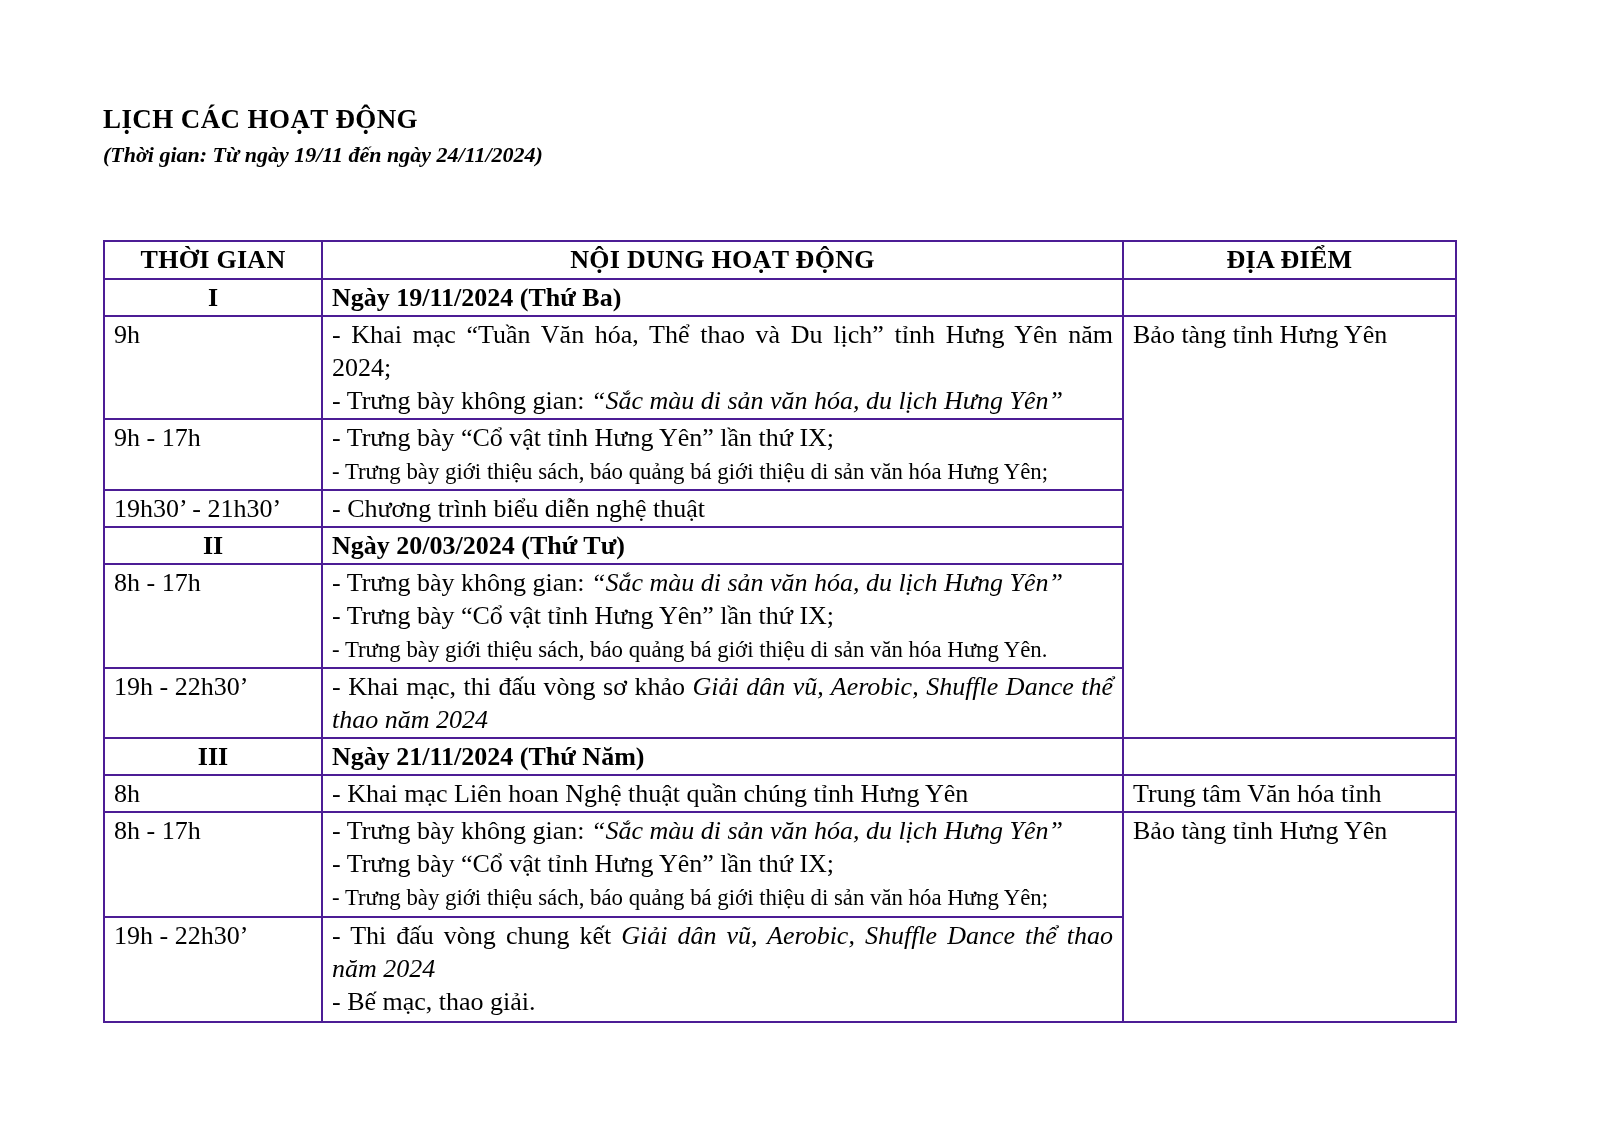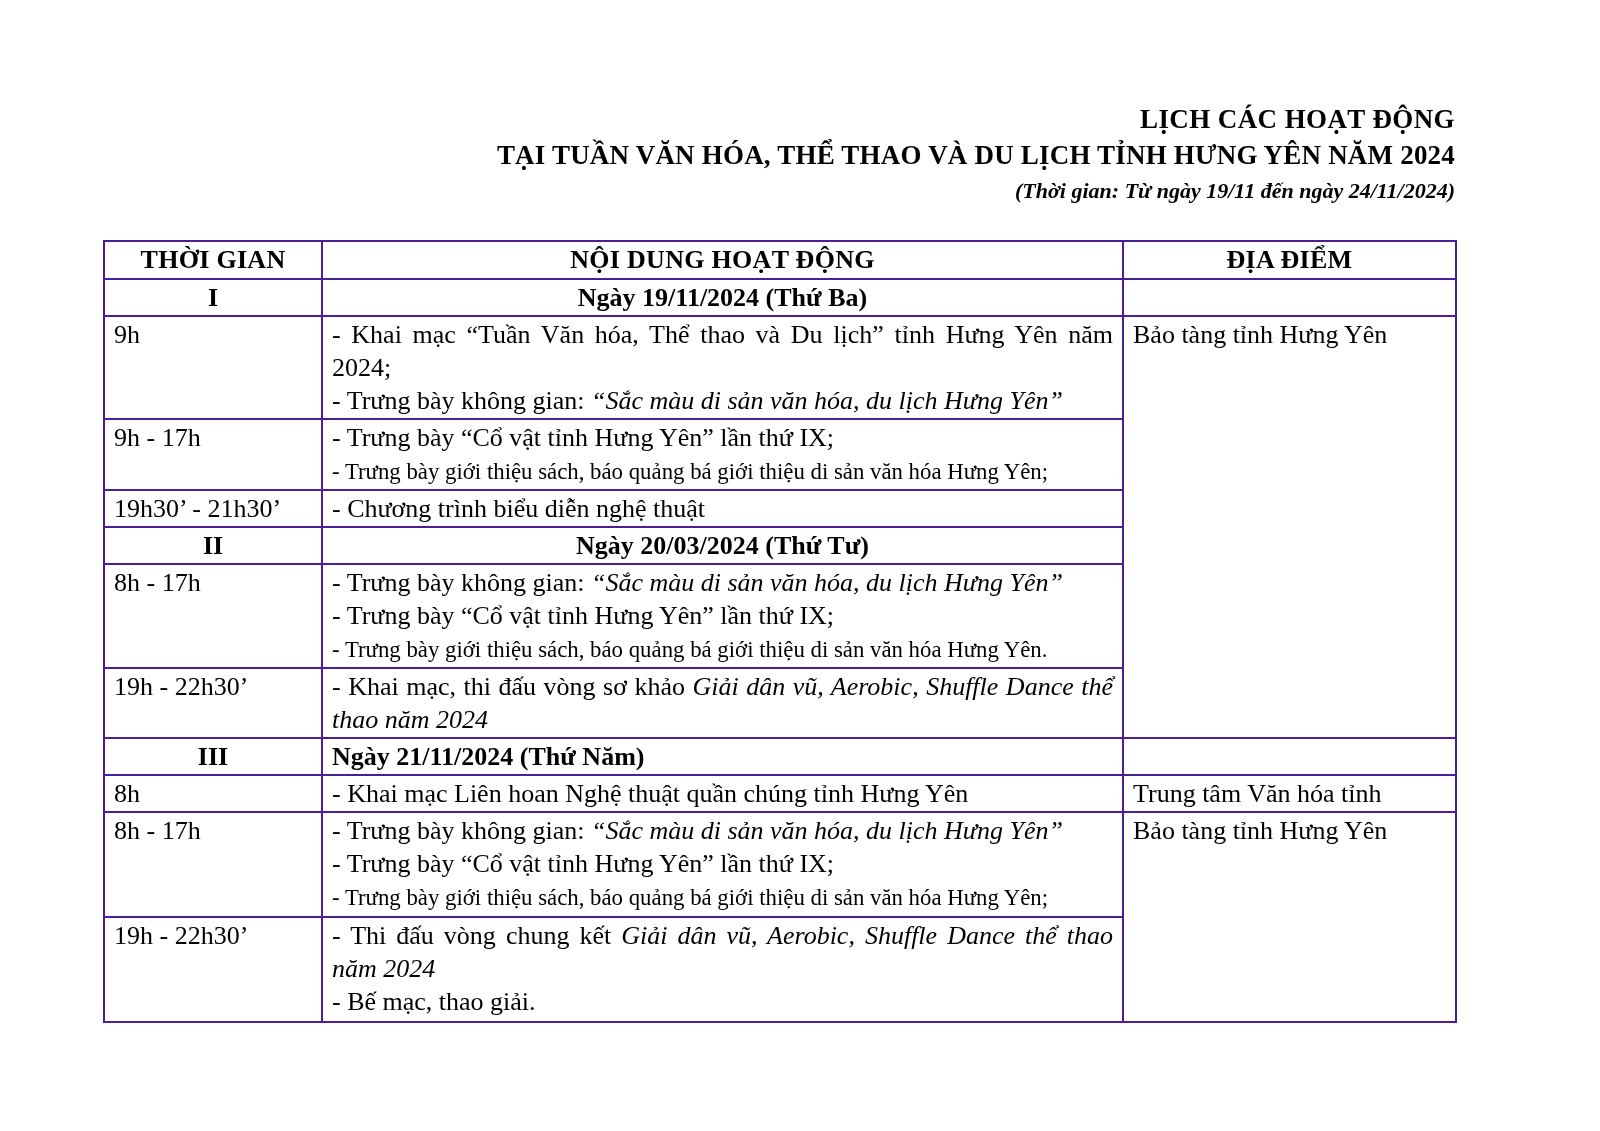--- a/index.html
+++ b/index.html
@@ -1,55 +1,54 @@
 <!DOCTYPE html>
 <html><head>
 <meta charset="utf-8">
 <style>
   html,body{margin:0;padding:0;}
   body{
     width:1600px;height:1131px;background:#ffffff;color:#000;
     font-family:"Liberation Serif","DejaVu Serif",serif;
     position:relative;overflow:hidden;
   }
-  .titles{position:absolute;left:103px;top:104px;width:1352px;text-align:right;}
+  .titles{position:absolute;left:103px;top:104px;width:1352px;text-align:left;}
   .t1{font-size:27px;font-weight:bold;letter-spacing:.4px;}
   .t2{font-size:27px;font-weight:bold;margin-top:5px;letter-spacing:.2px;}
   .t3{font-size:22px;font-weight:bold;font-style:italic;margin-top:7px;}
 
   table.sched{
     position:absolute;left:103px;top:240px;width:1352px;
     border-collapse:collapse;table-layout:fixed;
   }
   table.sched td{
     border:2px solid #4c1d95;
     font-size:26px;line-height:33px;
     vertical-align:top;
     padding:1px 9px;
     overflow:hidden;
   }
   td.th{font-weight:bold;text-align:center;vertical-align:middle;font-size:24px;letter-spacing:.3px;padding:2px 4px;}
   td.time{text-align:left;padding:1px 4px;}
   td.dayidx{text-align:center;font-weight:bold;font-size:27px;vertical-align:middle;}
   td.daytitle{font-weight:bold;font-size:27px;vertical-align:middle;}
-  td.daytitle.center{text-align:center;}
+  td.daytitle.center{}
   td.loc{text-align:left;vertical-align:middle;padding:1px 6px;}
   td.content p{margin:0;text-align:justify;}
   .it{font-style:italic;}
   .small{
     display:inline-block;white-space:nowrap;
     font-size:24px;transform:scaleX(.95);transform-origin:0 50%;
   }
 </style>
 </head>
 <body>
 
 <div class="titles">
   <div class="t1">LỊCH CÁC HOẠT ĐỘNG</div>
-  <div class="t2">TẠI TUẦN VĂN HÓA, THỂ THAO VÀ DU LỊCH TỈNH HƯNG YÊN NĂM 2024</div>
   <div class="t3">(Thời gian: Từ ngày 19/11 đến ngày 24/11/2024)</div>
 </div>
 
 <table class="sched">
   <colgroup>
     <col style="width:218px">
       <col style="width:801px">
       <col style="width:333px">
   </colgroup>
 

